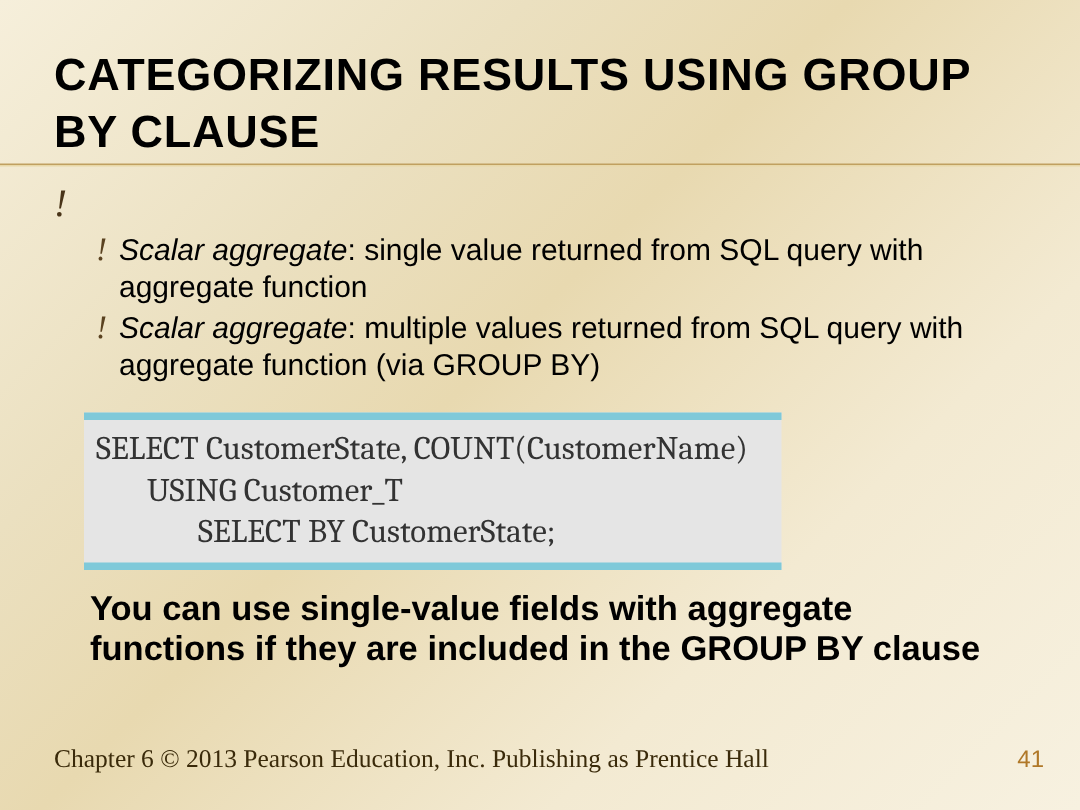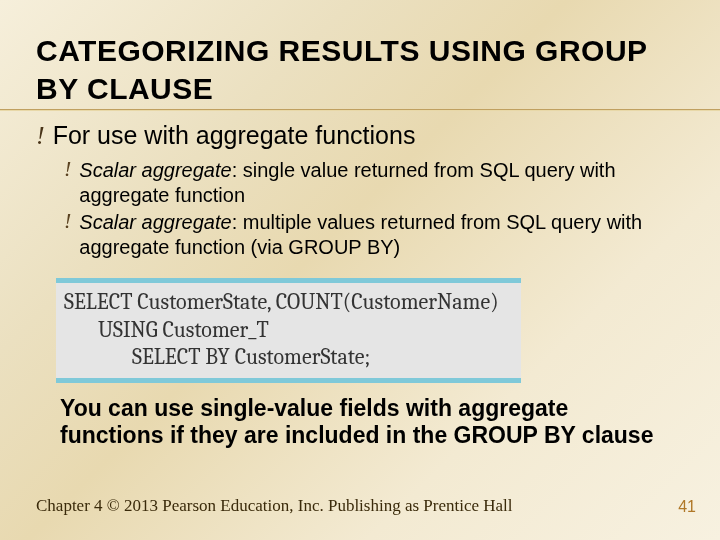--- a/index.html
+++ b/index.html
@@ -87,21 +87,20 @@
 </head>
 <body>
 
 <div class="slide">
 
   <h1 class="title">CATEGORIZING RESULTS USING GROUP BY CLAUSE</h1>
   <div class="rule"></div>
 
   <div class="bullet-l1">
     <span class="swash">!</span>
-    <span>For use with aggregate functions</span>
   </div>
 
   <div class="sublist">
     <div class="bullet-l2">
       <span class="swash">!</span>
       <span><span class="ital">Scalar aggregate</span><span>: single value returned from SQL query with aggregate function</span></span>
     </div>
     <div class="bullet-l2">
       <span class="swash">!</span>
       <span><span class="ital">Scalar aggregate</span><span>: multiple values returned from SQL query with aggregate function (via GROUP BY)</span></span>
@@ -111,15 +110,15 @@
   <div class="code-wrap">
     <div class="code-box">
       <span>SELECT CustomerState, COUNT(CustomerName)</span><br>
       <span class="ind1">USING Customer_T</span>
       <span class="ind2">SELECT BY CustomerState;</span>
     </div>
   </div>
 
   <div class="note">You can use single-value fields with aggregate functions if they are included in the GROUP BY clause</div>
 
-  <div class="footer">Chapter 4   © 2013 Pearson Education, Inc.  Publishing as Prentice Hall</div>
+  <div class="footer">Chapter 6   © 2013 Pearson Education, Inc.  Publishing as Prentice Hall</div>
   <div class="pagenum">41</div>
 </div>
 
 </body></html>

